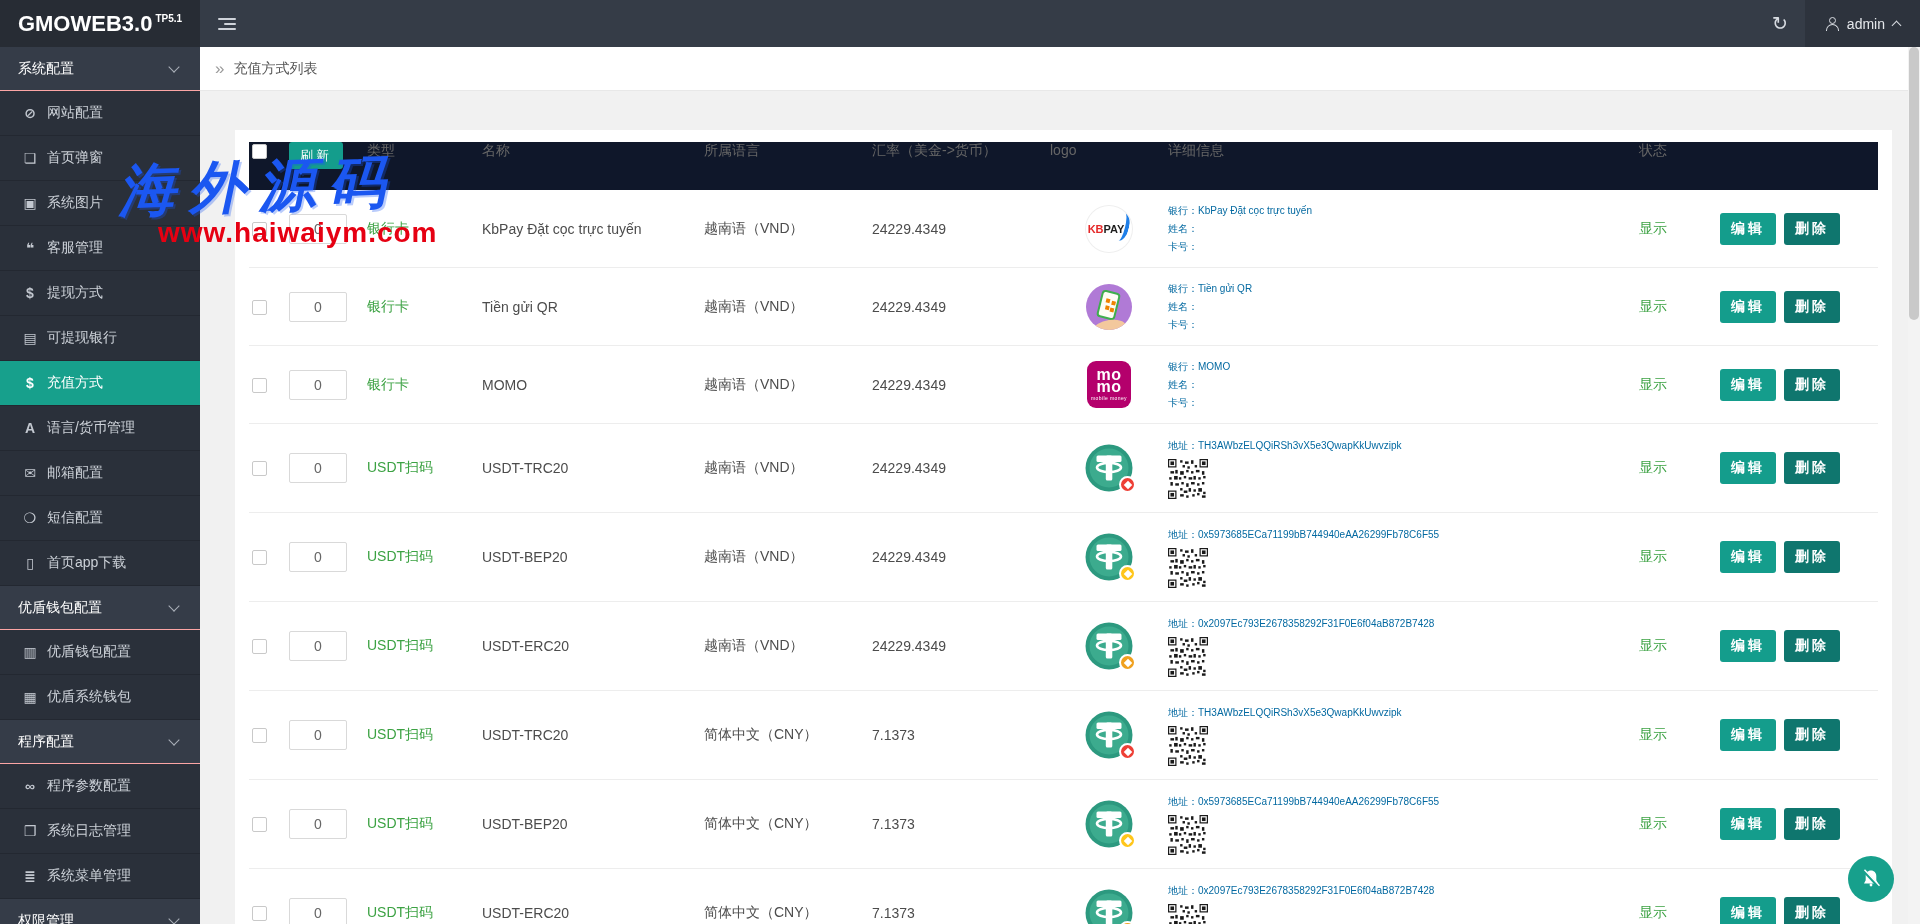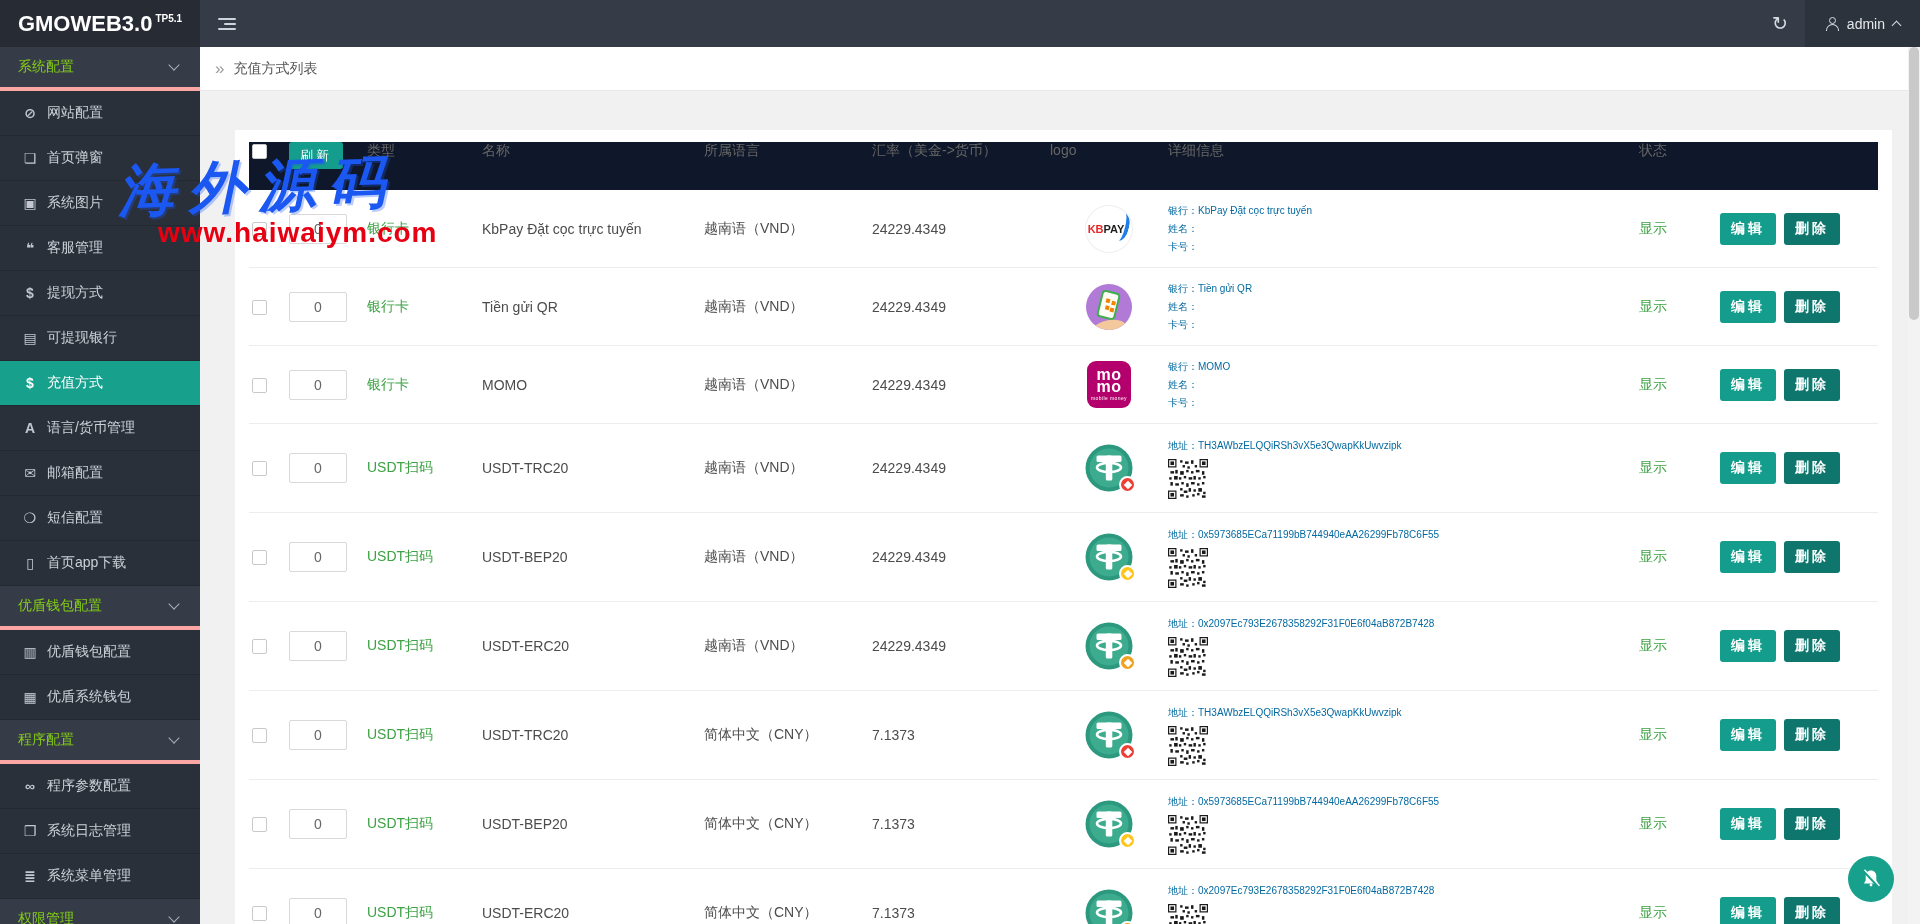--- a/index.html
+++ b/index.html
@@ -20,21 +20,21 @@
   .topbar-right{margin-left:auto;display:flex;align-items:stretch}
   .refresh{display:flex;align-items:center;padding:0 17px;color:#d8dce2;font-size:19px;cursor:pointer}
   .admin{display:flex;align-items:center;gap:8px;padding:0 20px;background:rgba(0,0,0,.14);color:#e4e7eb;font-size:14px;cursor:pointer}
   .person{position:relative;width:14px;height:14px;display:inline-block}
   .person:before{content:"";position:absolute;top:0;left:4px;width:5px;height:5px;border:1.5px solid #d8dce2;border-radius:50%}
   .person:after{content:"";position:absolute;bottom:0;left:1px;width:11px;height:6px;border:1.5px solid #d8dce2;border-bottom:none;border-radius:7px 7px 0 0}
   .caret-up{width:7px;height:7px;border-left:1.5px solid #d8dce2;border-top:1.5px solid #d8dce2;transform:rotate(45deg);margin-top:4px}
 
   
   .sidebar{position:absolute;top:47px;left:0;width:200px;height:877px;background:#2a303a;z-index:30;overflow:hidden}
-  .menu-header{height:44px;background:#353c48;display:flex;align-items:center;justify-content:space-between;padding:0 22px 0 18px;color:#84cc16;font-size:14px;cursor:pointer;border-bottom:4px solid #fca5a5}
+  .menu-header{height:44px;background:#353c48;display:flex;align-items:center;justify-content:space-between;padding:0 22px 0 18px;color:#ffffff;font-size:14px;cursor:pointer;border-bottom:1px solid #fca5a5}
   .chev{width:8px;height:8px;border-right:1.6px solid #aab0b9;border-bottom:1.6px solid #aab0b9;transform:rotate(45deg);margin-top:-4px;flex:none}
   .menu-item{height:45px;display:flex;align-items:center;padding-left:20px;color:#ccd1d8;font-size:14px;cursor:pointer;border-bottom:1px solid #232831;background:#2a303a;white-space:nowrap}
   .menu-item .mi-icon{width:20px;margin-right:7px;font-size:14px;color:#c3c8d0;text-align:center;flex:none;font-weight:bold}
   .menu-item.active{background:#17a08c;color:#fff}
   .menu-item.active .mi-icon{color:#fff}
 
   
   .breadcrumb-bar{position:absolute;top:47px;left:200px;width:1720px;height:44px;background:#fff;border-bottom:1px solid #e8e8e8;display:flex;align-items:center;padding:0 18px 0 15px;z-index:10}
   .crumb-sep{color:#9a9a9a;font-size:17px;margin-right:9px}
   .crumb-title{color:#555;font-size:14px}

